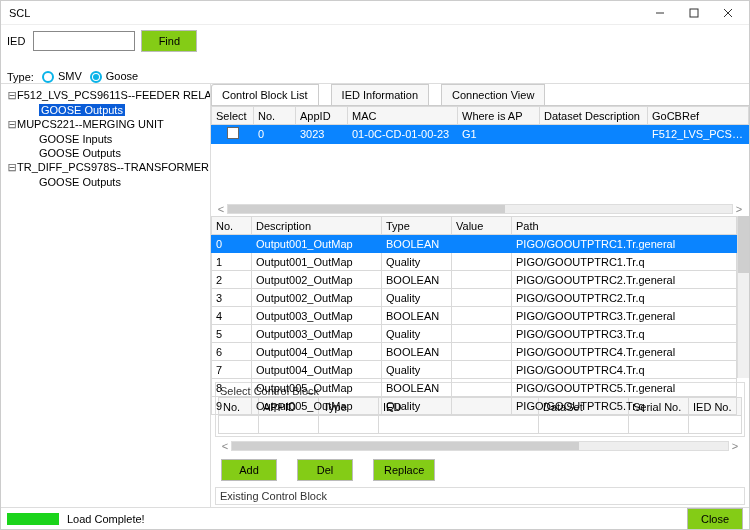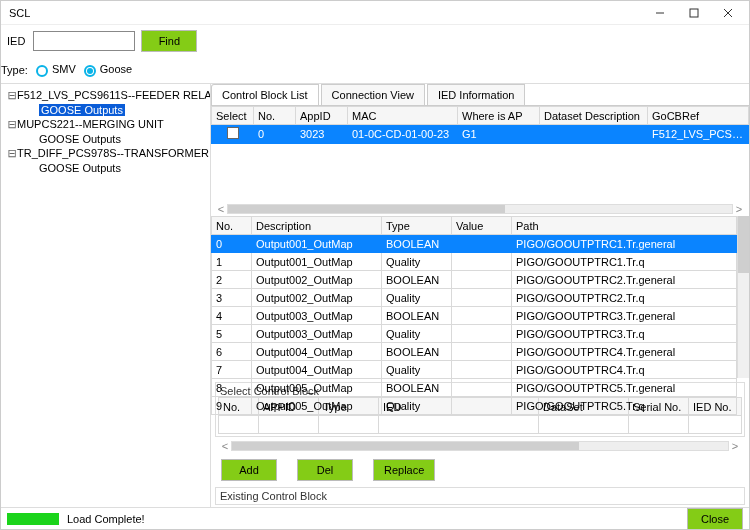--- a/index.html
+++ b/index.html
@@ -5,31 +5,31 @@
 * { box-sizing: border-box; margin: 0; padding: 0; font-family: "Segoe UI", Arial, sans-serif; font-size: 11px; }
 body { background: #fff; width: 750px; height: 530px; overflow: hidden; position: relative; border: 1px solid #ccc; }
 .titlebar { height: 24px; display: flex; align-items: center; padding: 0 4px 0 8px; border-bottom: 1px solid #eee; }
 .titlebar .title { flex: 1; }
 .titlebar .wbtn { width: 34px; height: 22px; display: flex; align-items: center; justify-content: center; }
 .topbar { height: 32px; display: flex; align-items: center; padding: 4px 6px; gap: 6px; }
 .topbar label { margin-right: 2px; }
 .topbar input[type="text"] { width: 102px; height: 20px; border: 1px solid #888; padding: 0 4px; }
 .btn { height: 22px; min-width: 56px; border: 1px solid #bbb; background: #84cc16; padding: 0 10px; cursor: pointer; }
 .btn:disabled { color: #999; }
-.typerow { height: 26px; display: flex; align-items: center; padding: 0 0; gap: 8px; }
+.typerow { height: 26px; display: flex; align-items: flex-end; padding: 0 6px; gap: 8px; }
 .radio { width: 12px; height: 12px; border: 2px solid #09b3e8; border-radius: 50%; display: inline-block; position: relative; margin-right: 4px; vertical-align: middle; }
 .radio.checked::after { content: ""; position: absolute; inset: 1px; background: #09b3e8; border-radius: 50%; }
 .main { display: flex; height: calc(100% - 24px - 32px - 26px - 22px); border-top: 1px solid #ddd; }
 .tree { width: 210px; border-right: 1px solid #ddd; padding: 4px 2px; overflow: hidden; }
 .tnode { white-space: nowrap; padding: 1px 0 1px 4px; }
 .tnode .tw { display: inline-block; width: 10px; text-align: center; color: #666; }
 .tnode.sel span.lbl { background: #0a5cd7; color: #fff; padding: 0 2px; }
 .tnode.indent2 { padding-left: 36px; }
 .right { flex: 1; display: flex; flex-direction: column; overflow: hidden; }
-.tabs { display: flex; gap: 2px; border-bottom: 1px solid #ccc; }
+.tabs { display: flex; gap: 12px; border-bottom: 1px solid #ccc; }
 .tab { padding: 4px 10px; border: 1px solid #ccc; border-bottom: none; background: #f7f7f7; cursor: pointer; }
 .tab:first-child { border-top-left-radius: 3px; }
 .tab.active { background: #fff; }
 table { border-collapse: collapse; width: 100%; table-layout: fixed; }
 th, td { border: 1px solid #d9d9d9; padding: 2px 4px; text-align: left; overflow: hidden; white-space: nowrap; text-overflow: ellipsis; height: 18px; }
 th { background: #f6f6f6; font-weight: normal; }
 tr.selrow td { background: #0a84ff; color: #fff; border-color: #0a84ff; }
 .cb-wrap { padding: 0 0 2px 0; }
 .cb-scroll { height: 14px; display: flex; align-items: center; padding: 2px 4px; }
 .cb-scroll .bar { flex: 1; height: 10px; background: #eee; border: 1px solid #ddd; position: relative; }
@@ -81,30 +81,31 @@
   <span><span class="radio"></span><span>SMV</span></span>
   <span><span class="radio checked"></span><span>Goose</span></span>
 </div>
 
 <div class="main">
 
   <div class="tree">
     <div class="tnode"><span class="tw">⊟</span><span class="lbl">F512_LVS_PCS9611S--FEEDER RELAY</span></div>
     <div class="tnode indent2 sel"><span class="lbl">GOOSE Outputs</span></div>
     <div class="tnode"><span class="tw">⊟</span><span class="lbl">MUPCS221--MERGING UNIT</span></div>
+    <div class="tnode indent2"><span class="lbl">GOOSE Inputs</span></div>
     <div class="tnode indent2"><span class="lbl">GOOSE Outputs</span></div>
     <div class="tnode"><span class="tw">⊟</span><span class="lbl">TR_DIFF_PCS978S--TRANSFORMER RELAY</span></div>
     <div class="tnode indent2"><span class="lbl">GOOSE Outputs</span></div>
   </div>
 
   <div class="right">
     <div class="tabs">
       <div class="tab active">Control Block List</div>
+      <div class="tab">IED Information</div>
       <div class="tab">Connection View</div>
-      <div class="tab">IED Information</div>
     </div>
 
     <div class="cb-wrap">
       <table>
         <colgroup>
             <col style="width:42px">
             <col style="width:42px">
             <col style="width:52px">
             <col style="width:110px">
             <col style="width:82px">

